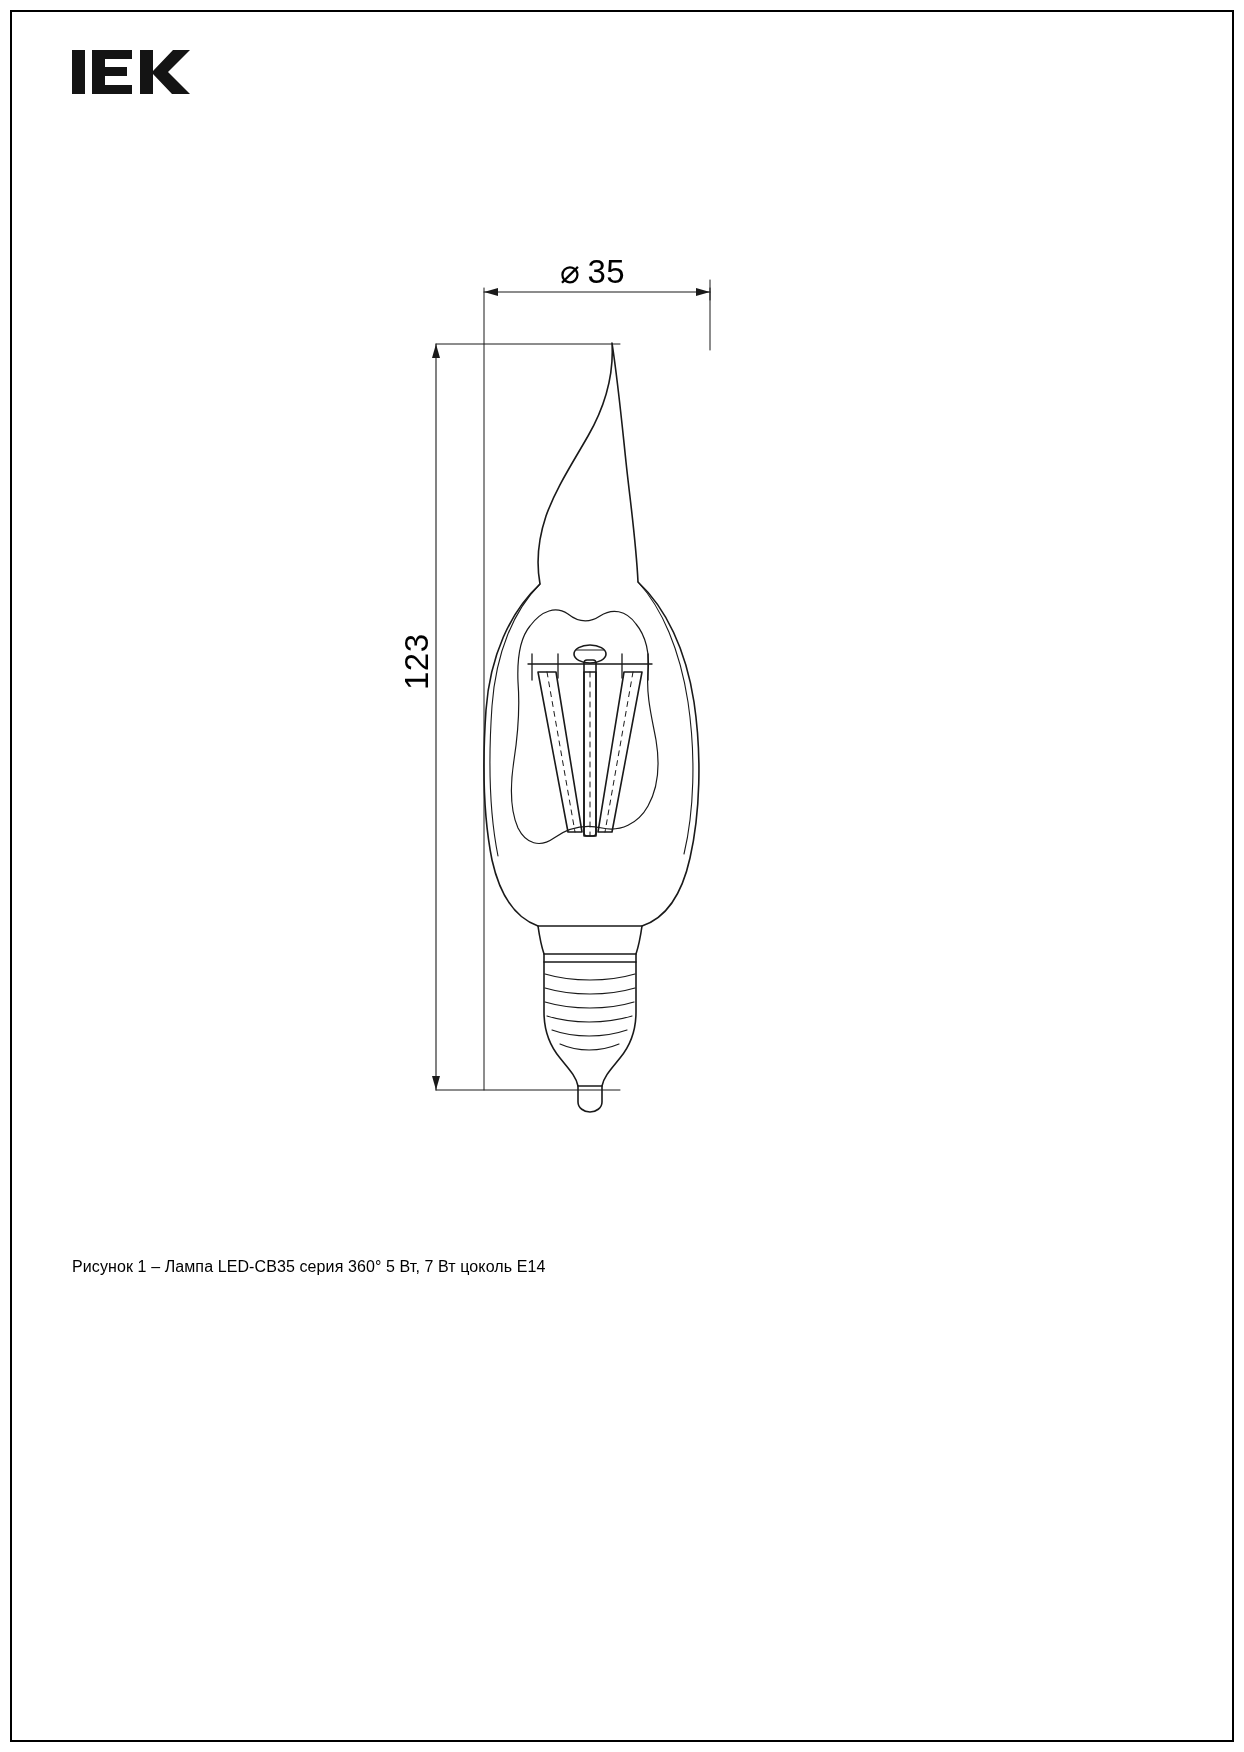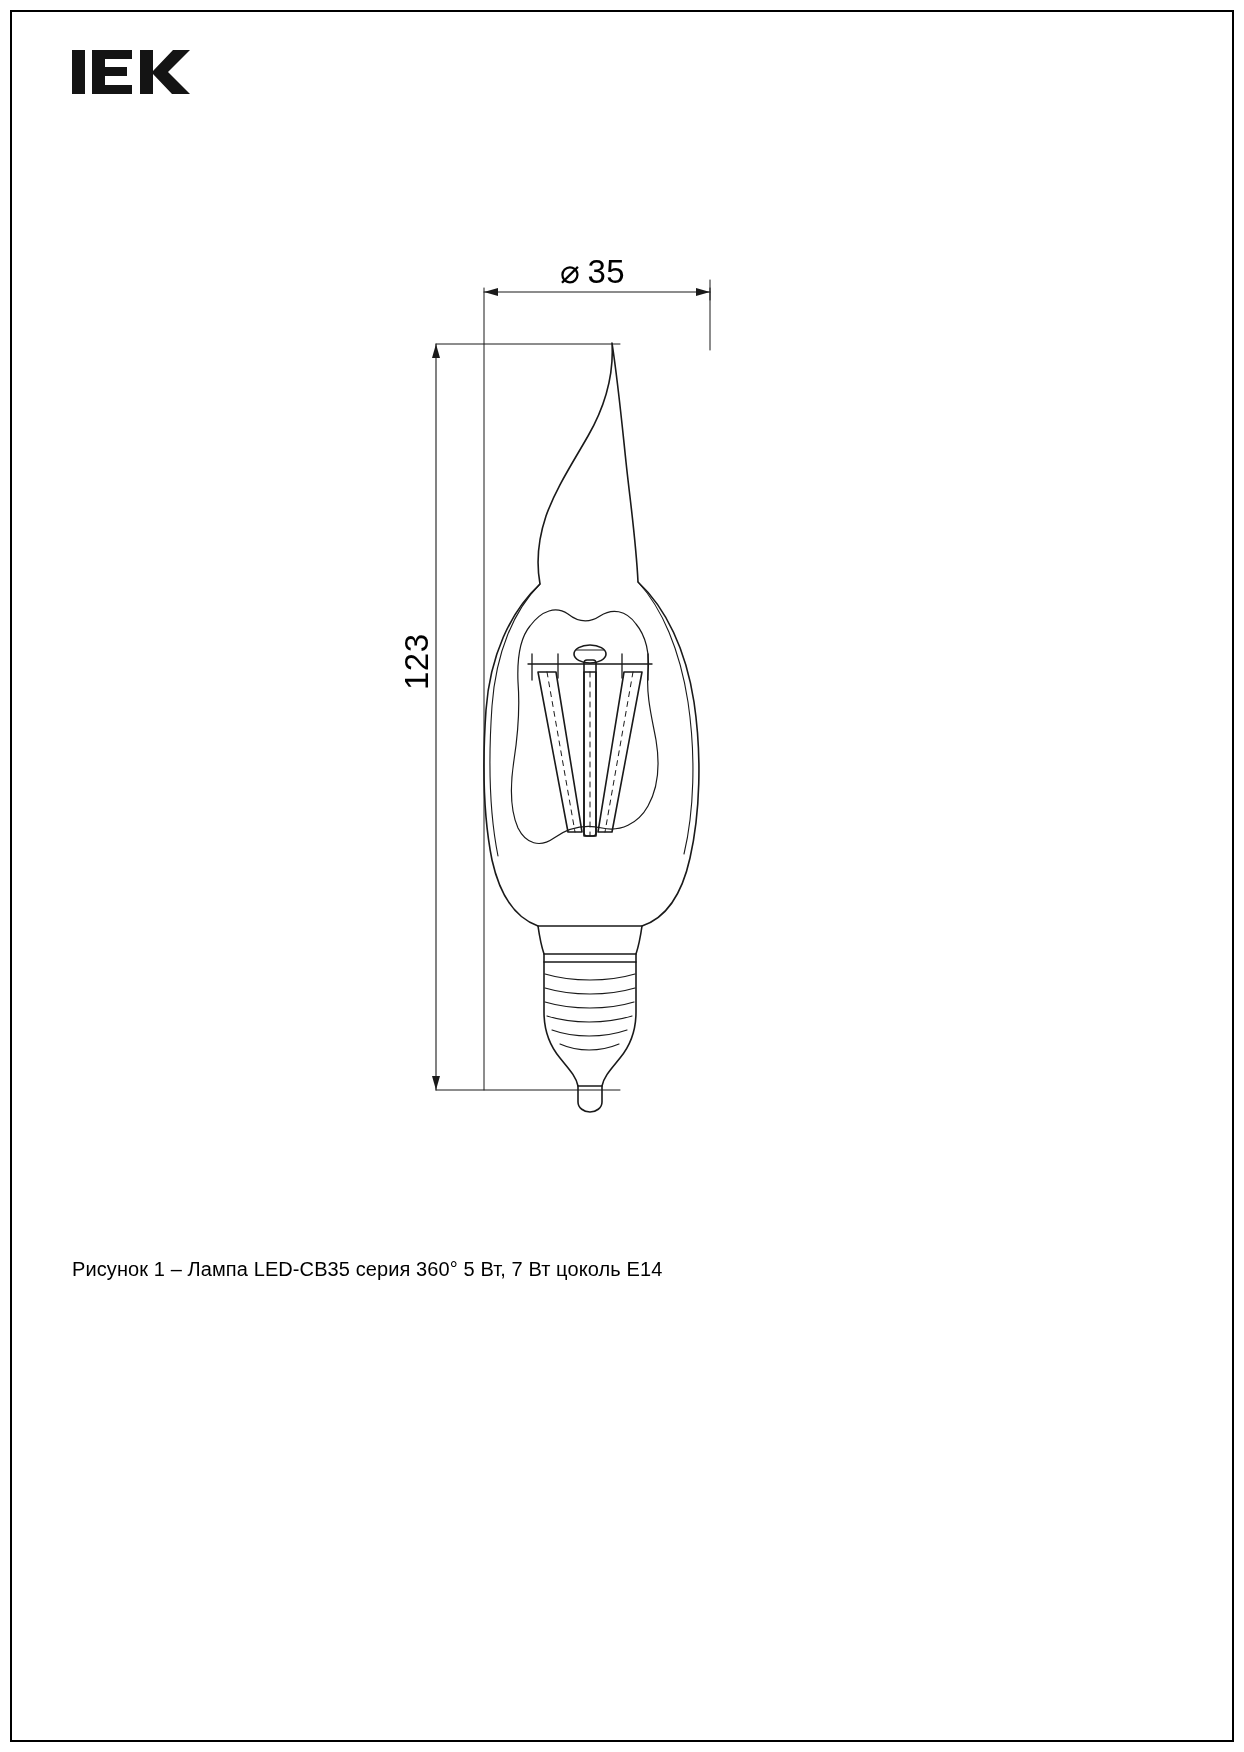--- a/index.html
+++ b/index.html
@@ -60,21 +60,21 @@
     left: 398px;
     top: 690px;
     transform: rotate(-90deg);
     transform-origin: left top;
   }
   
   #caption {
     position: absolute;
     left: 72px;
     top: 1258px;
-    font-size: 20px;
+    font-size: 16px;
     color: #000000;
     white-space: nowrap;
     letter-spacing: 0.1px;
   }
 </style>
 </head>
 <body>
 
 <div id="page">
 

